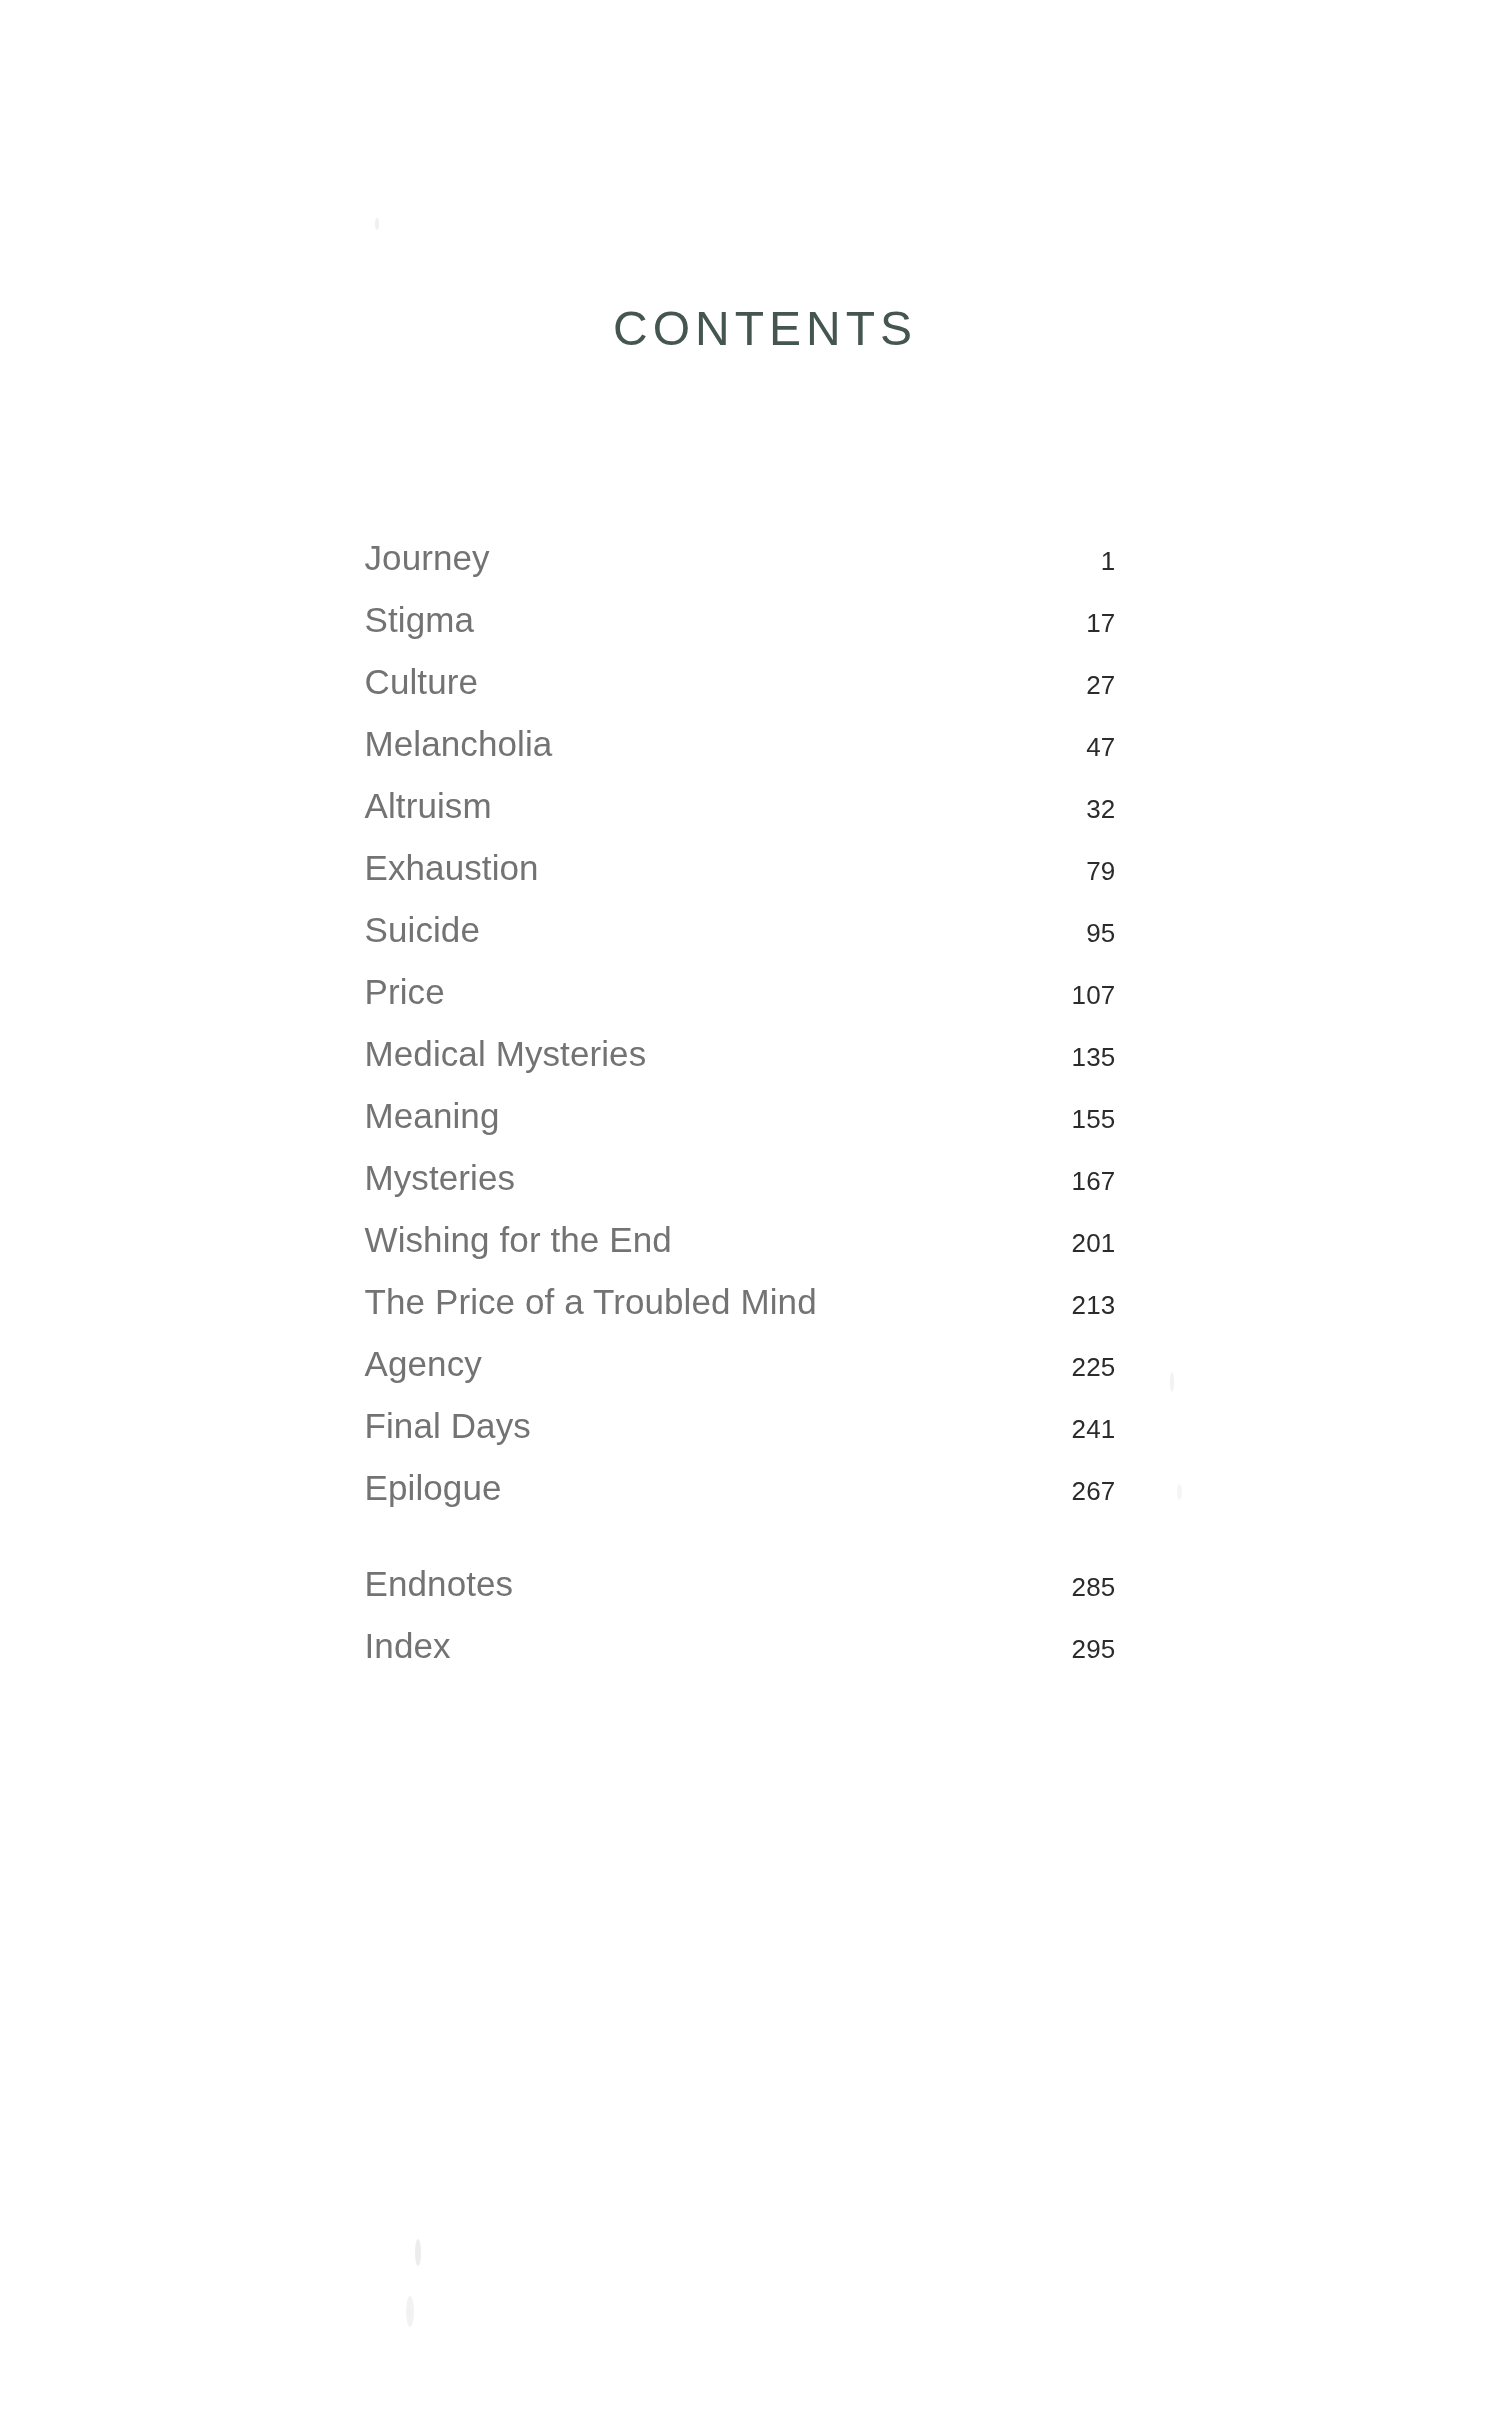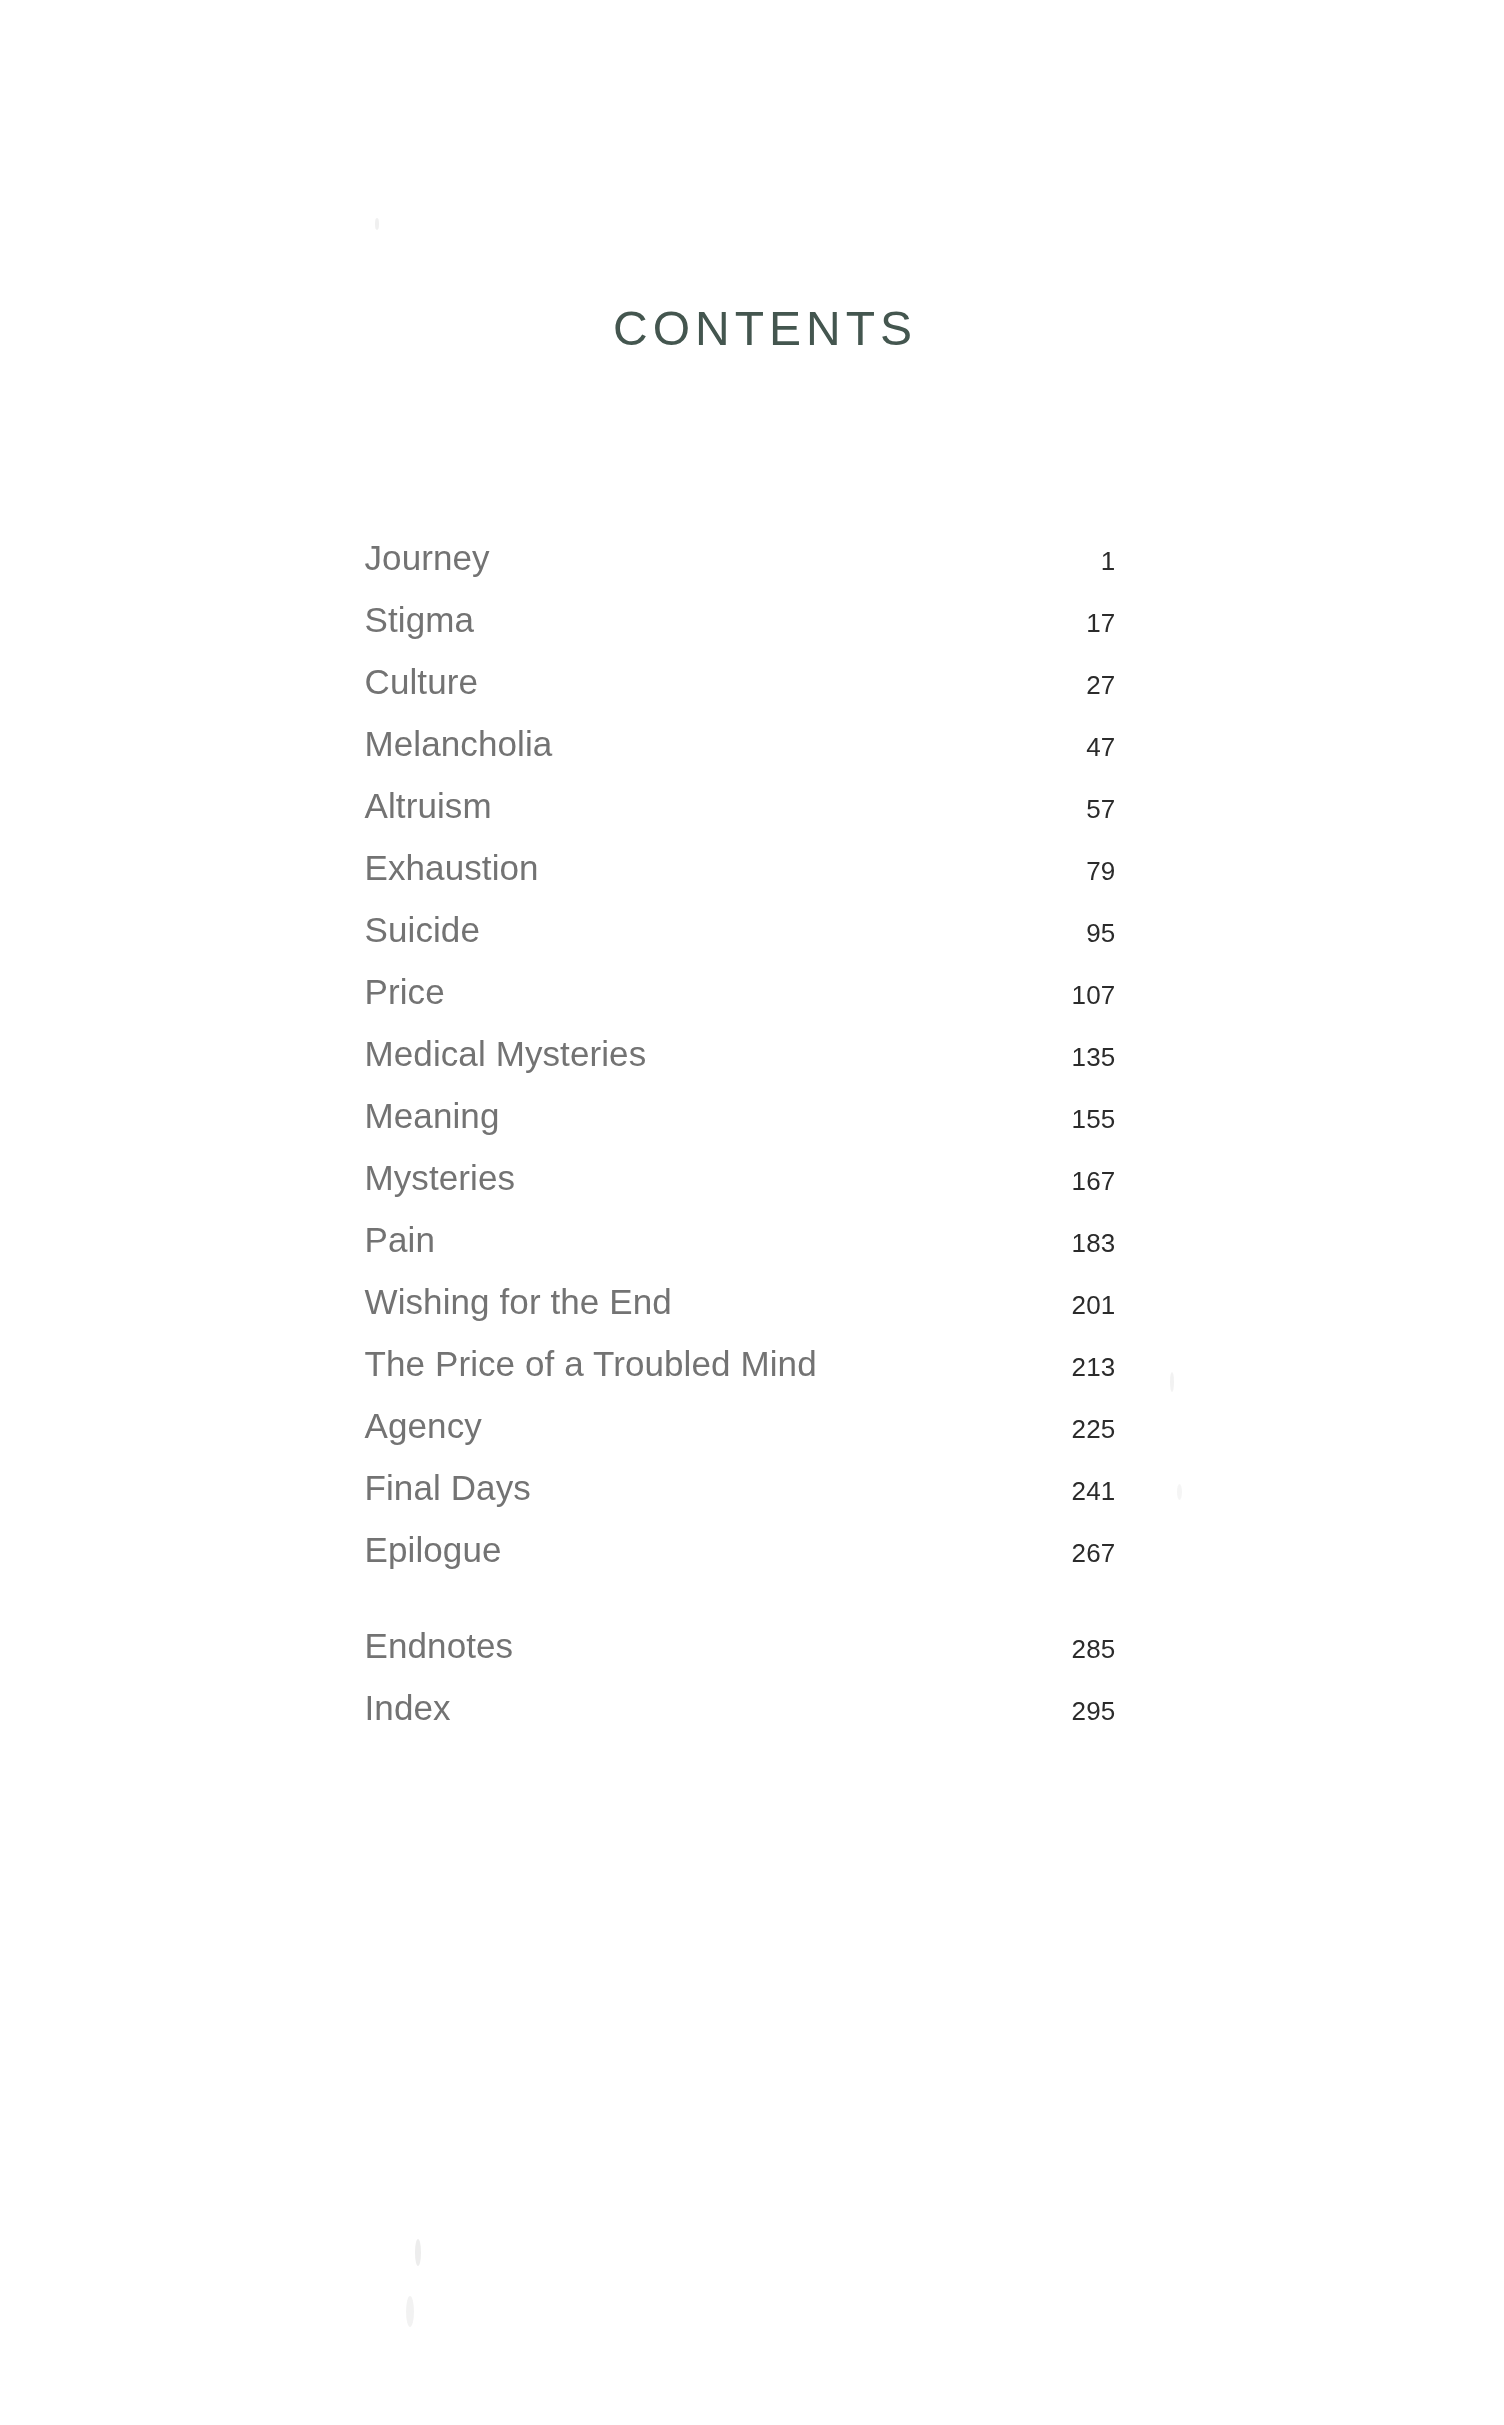--- a/index.html
+++ b/index.html
@@ -109,21 +109,21 @@
         <div class="toc-row">
           <span class="toc-title">Culture</span>
           <span class="toc-page">27</span>
         </div>
         <div class="toc-row">
           <span class="toc-title">Melancholia</span>
           <span class="toc-page">47</span>
         </div>
         <div class="toc-row">
           <span class="toc-title">Altruism</span>
-          <span class="toc-page">57</span>
+          <span class="toc-page">32</span>
         </div>
         <div class="toc-row">
           <span class="toc-title">Exhaustion</span>
           <span class="toc-page">79</span>
         </div>
         <div class="toc-row">
           <span class="toc-title">Suicide</span>
           <span class="toc-page">95</span>
         </div>
         <div class="toc-row">
@@ -134,24 +134,20 @@
           <span class="toc-title">Medical Mysteries</span>
           <span class="toc-page">135</span>
         </div>
         <div class="toc-row">
           <span class="toc-title">Meaning</span>
           <span class="toc-page">155</span>
         </div>
         <div class="toc-row">
           <span class="toc-title">Mysteries</span>
           <span class="toc-page">167</span>
-        </div>
-        <div class="toc-row">
-          <span class="toc-title">Pain</span>
-          <span class="toc-page">183</span>
         </div>
         <div class="toc-row">
           <span class="toc-title">Wishing for the End</span>
           <span class="toc-page">201</span>
         </div>
         <div class="toc-row">
           <span class="toc-title">The Price of a Troubled Mind</span>
           <span class="toc-page">213</span>
         </div>
         <div class="toc-row">

